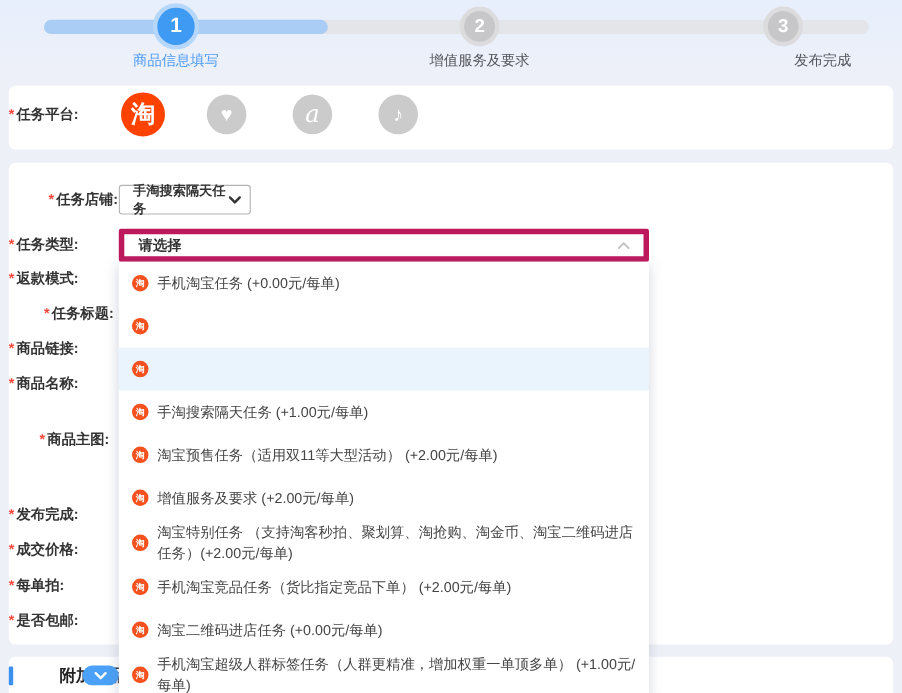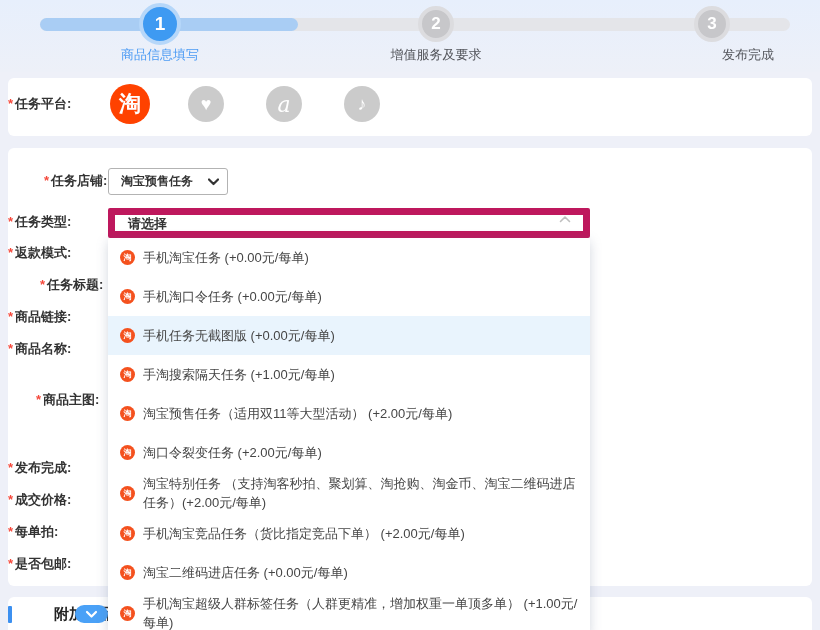--- a/index.html
+++ b/index.html
@@ -37,22 +37,22 @@
   .p-icon.gray{width:36px;height:36px;background:#cbcbcb;top:8px;}
   .p-icon.heart{left:180px;font-size:18px;}
   .p-icon.aliA{left:258px;font-size:22px;font-style:italic;font-family:"DejaVu Serif",serif;}
   .p-icon.note{left:336px;font-size:18px;}
 
   
   .shop-select{position:absolute;left:100px;top:20px;width:120px;height:27px;border:1px solid #b3b3b3;
                border-radius:3px;background:#fff;display:flex;align-items:center;box-sizing:border-box;
                padding:0 8px 0 12px;font-size:12px;font-weight:600;color:#333;cursor:pointer;}
   .shop-select .sel-txt{flex:1;}
-  .type-input{position:absolute;left:100px;top:60px;width:482px;height:30px;border:7px solid #be185d;
-              border-radius:2px;background:#fff;display:flex;align-items:flex-start;box-sizing:border-box;
+  .type-input{position:absolute;left:100px;top:60px;width:482px;height:30px;border:5px solid #be185d;
+              border-radius:2px;background:#fff;display:flex;align-items:center;box-sizing:border-box;
               padding:0 12px 0 13px;font-size:13px;font-weight:600;color:#333;cursor:pointer;}
   .type-input .sel-txt{flex:1;}
   .chev{flex-shrink:0;}
 
   
   .dropdown{position:absolute;left:108px;top:238px;width:482px;background:#fff;z-index:20;
             box-shadow:0 3px 12px rgba(96,110,140,.28);border-radius:2px;}
   .opt{display:flex;align-items:center;min-height:39px;padding:2px 10px 2px 12px;gap:8px;cursor:pointer;box-sizing:border-box;}
   .opt.hl{background:#e9f4fd;}
   .opt-icon{width:15px;height:15px;border-radius:50%;background:#f4511e;color:#fff;font-size:8px;font-weight:bold;
@@ -85,21 +85,21 @@
     <div class="field-label" style="top:16px;"><span class="req">*</span><span>任务平台:</span></div>
     <div class="p-icon taobao">淘</div>
     <div class="p-icon gray heart">♥</div>
     <div class="p-icon gray aliA">a</div>
     <div class="p-icon gray note">♪</div>
   </div>
 
   <div class="card card-form">
     <div class="field-label" style="top:23px;padding-left:36px;"><span class="req">*</span><span>任务店铺:</span></div>
     <div class="shop-select">
-      <span class="sel-txt">淘宝预售任务</span>
+      <span class="sel-txt">手淘搜索隔天任务</span>
       <svg class="chev" width="11" height="8" viewBox="0 0 11 8">
           <polyline points="1,1.5 5.5,6 10,1.5" fill="none" stroke="#333" stroke-width="2.2" stroke-linecap="round" stroke-linejoin="round"></polyline>
         </svg>
     </div>
 
     <div class="field-label" style="top:64px;"><span class="req">*</span><span>任务类型:</span></div>
     <div class="type-input">
       <span class="sel-txt">请选择</span>
       <svg class="chev" width="12" height="8" viewBox="0 0 12 8">
           <polyline points="1.5,6.5 6,2 10.5,6.5" fill="none" stroke="#bfbfbf" stroke-width="1.6" stroke-linecap="round" stroke-linejoin="round"></polyline>
@@ -127,37 +127,35 @@
     </div>
   </div>
 
   <div class="dropdown">
     <div class="opt">
       <span class="opt-icon">淘</span>
       <span class="opt-txt">手机淘宝任务 (+0.00元/每单)</span>
     </div>
     <div class="opt">
       <span class="opt-icon">淘</span>
-      <span class="opt-txt">手机淘口令任务 (+0.00元/每单)</span>
     </div>
     <div class="opt hl">
       <span class="opt-icon">淘</span>
-      <span class="opt-txt">手机任务无截图版 (+0.00元/每单)</span>
     </div>
     <div class="opt">
       <span class="opt-icon">淘</span>
       <span class="opt-txt">手淘搜索隔天任务 (+1.00元/每单)</span>
     </div>
     <div class="opt">
       <span class="opt-icon">淘</span>
       <span class="opt-txt">淘宝预售任务（适用双11等大型活动） (+2.00元/每单)</span>
     </div>
     <div class="opt">
       <span class="opt-icon">淘</span>
-      <span class="opt-txt">淘口令裂变任务 (+2.00元/每单)</span>
+      <span class="opt-txt">增值服务及要求 (+2.00元/每单)</span>
     </div>
     <div class="opt">
       <span class="opt-icon">淘</span>
       <span class="opt-txt">淘宝特别任务 （支持淘客秒拍、聚划算、淘抢购、淘金币、淘宝二维码进店任务）(+2.00元/每单)</span>
     </div>
     <div class="opt">
       <span class="opt-icon">淘</span>
       <span class="opt-txt">手机淘宝竞品任务（货比指定竞品下单） (+2.00元/每单)</span>
     </div>
     <div class="opt">

